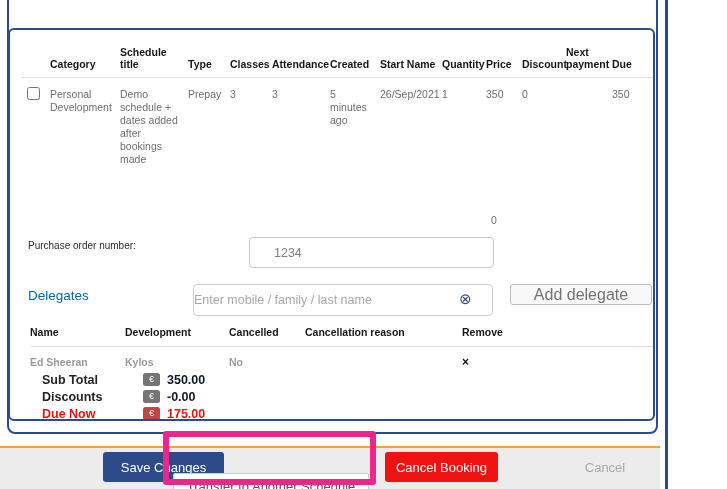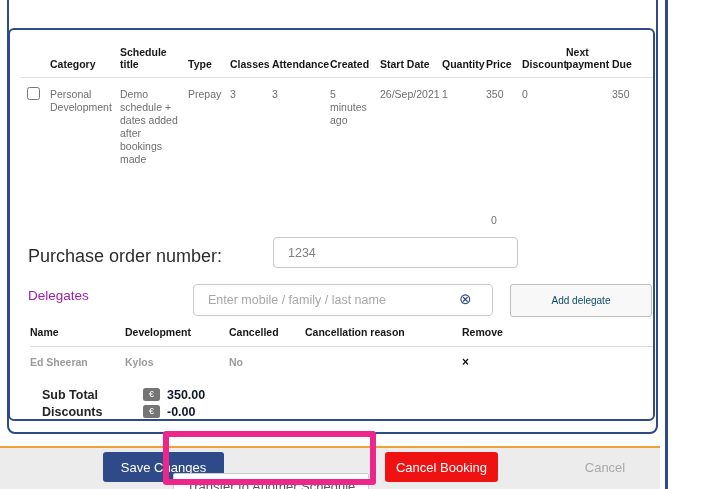--- a/index.html
+++ b/index.html
@@ -39,53 +39,53 @@
   }
   table.sched td {
     font-size: 10.5px; color: #6e6e6e; text-align: left; vertical-align: top;
     padding: 10px 2px 0 3px; line-height: 13px;
   }
   table.sched td.cb { padding-top: 9px; padding-left: 6px; }
   input[type="checkbox"] { width: 13px; height: 13px; }
   .sched-footer-val { position: absolute; left: 481px; top: 184px; width: 18px; font-size: 10.5px; color: #6e6e6e; }
 
   
-  .po-label { position: absolute; left: 18px; top: 210px; font-size: 18px; color: #2d2d2d; margin-top: 6px; }
+  .po-label { position: absolute; left: 18px; top: 210px; font-size: 10px; color: #2d2d2d; }
   .po-input {
     position: absolute; left: 239px; top: 207px; width: 245px; height: 31px;
-    border: 1px solid #c8c8c8; border-radius: 4px; padding-left: 14px;
-    font-size: 12.5px; color: #808080; font-family: "Liberation Sans", sans-serif; background: #fff; margin-left: 24px;
-  }
-
-  
-  .del-label { position: absolute; left: 18px; top: 258px; font-size: 13.5px; color: #a21caf; }
+    border: 1px solid #c8c8c8; border-radius: 4px; padding-left: 24px;
+    font-size: 12.5px; color: #808080; font-family: "Liberation Sans", sans-serif; background: #fff;
+  }
+
+  
+  .del-label { position: absolute; left: 18px; top: 258px; font-size: 13.5px; color: #0369a1; }
   .del-input {
     position: absolute; left: 183px; top: 254px; width: 300px; height: 32px;
-    border: 1px solid #ccc; border-radius: 4px; padding-left: 14px;
+    border: 1px solid #ccc; border-radius: 4px; 
     font-size: 12.5px; color: #555; font-family: "Liberation Sans", sans-serif; background: #fff;
   }
   .del-input::placeholder { color: #a8a8a8; }
   .clear-ic { position: absolute; left: 449px; top: 261px; font-size: 15px; color: #2f4a88; line-height: 15px; }
   .add-del-btn {
-    position: absolute; left: 500px; top: 254px; width: 142px; height: 33px;
+    position: absolute; left: 500px; top: 254px; width: 142px; height: 21px;
     background: #f8f8f8; border: 1px solid #bdbdbd; border-radius: 3px;
-    font-size: 10px; color: #0c4a6e; font-family: "Liberation Sans", sans-serif; cursor: pointer;
+    font-size: 16px; color: #737373; font-family: "Liberation Sans", sans-serif; cursor: pointer;
   }
 
   
   table.dels { position: absolute; left: 20px; top: 296px; border-collapse: collapse; table-layout: fixed; width: 625px; }
   table.dels th {
     font-size: 10.5px; font-weight: bold; color: #171717; text-align: left;
     padding: 0 2px 8px 0; border-bottom: 1px solid #ddd;
   }
   table.dels td { font-size: 10.5px; color: #9b9b9b; text-align: left; padding: 8px 2px 0 0; font-weight: bold; }
   table.dels td.rm { color: #111; font-weight: bold; font-size: 12px; }
 
   
-  .totals { position: absolute; left: 32px; top: 356px; }
+  .totals { position: absolute; left: 32px; top: 341px; }
   .tot-row { display: flex; align-items: center; height: 17px; }
   .tot-label { width: 101px; font-size: 12.5px; font-weight: bold; color: #242424; }
   .badge {
     width: 17px; height: 13px; border-radius: 2.5px; background: #757575; color: #fff;
     font-size: 9px; line-height: 13px; text-align: center; flex: 0 0 17px;
   }
   .tot-val { margin-left: 7px; font-size: 12.5px; font-weight: bold; color: #0f172a; }
   .tot-row.due .tot-label, .tot-row.due .tot-val { color: #e51515; }
   .tot-row.due .badge { background: #c14745; }
 
@@ -130,21 +130,21 @@
     </colgroup>
     <thead>
       <tr>
         <th></th>
         <th>Category</th>
         <th>Schedule title</th>
         <th>Type</th>
         <th>Classes</th>
         <th>Attendance</th>
         <th>Created</th>
-        <th>Start Date</th>
+        <th>Start Name</th>
         <th>Quantity</th>
         <th>Price</th>
         <th>Discount</th>
         <th>Next payment</th>
         <th>Due</th>
       </tr>
     </thead>
     <tbody>
       <tr>
         <td class="cb"><input type="checkbox" style=""></td>

